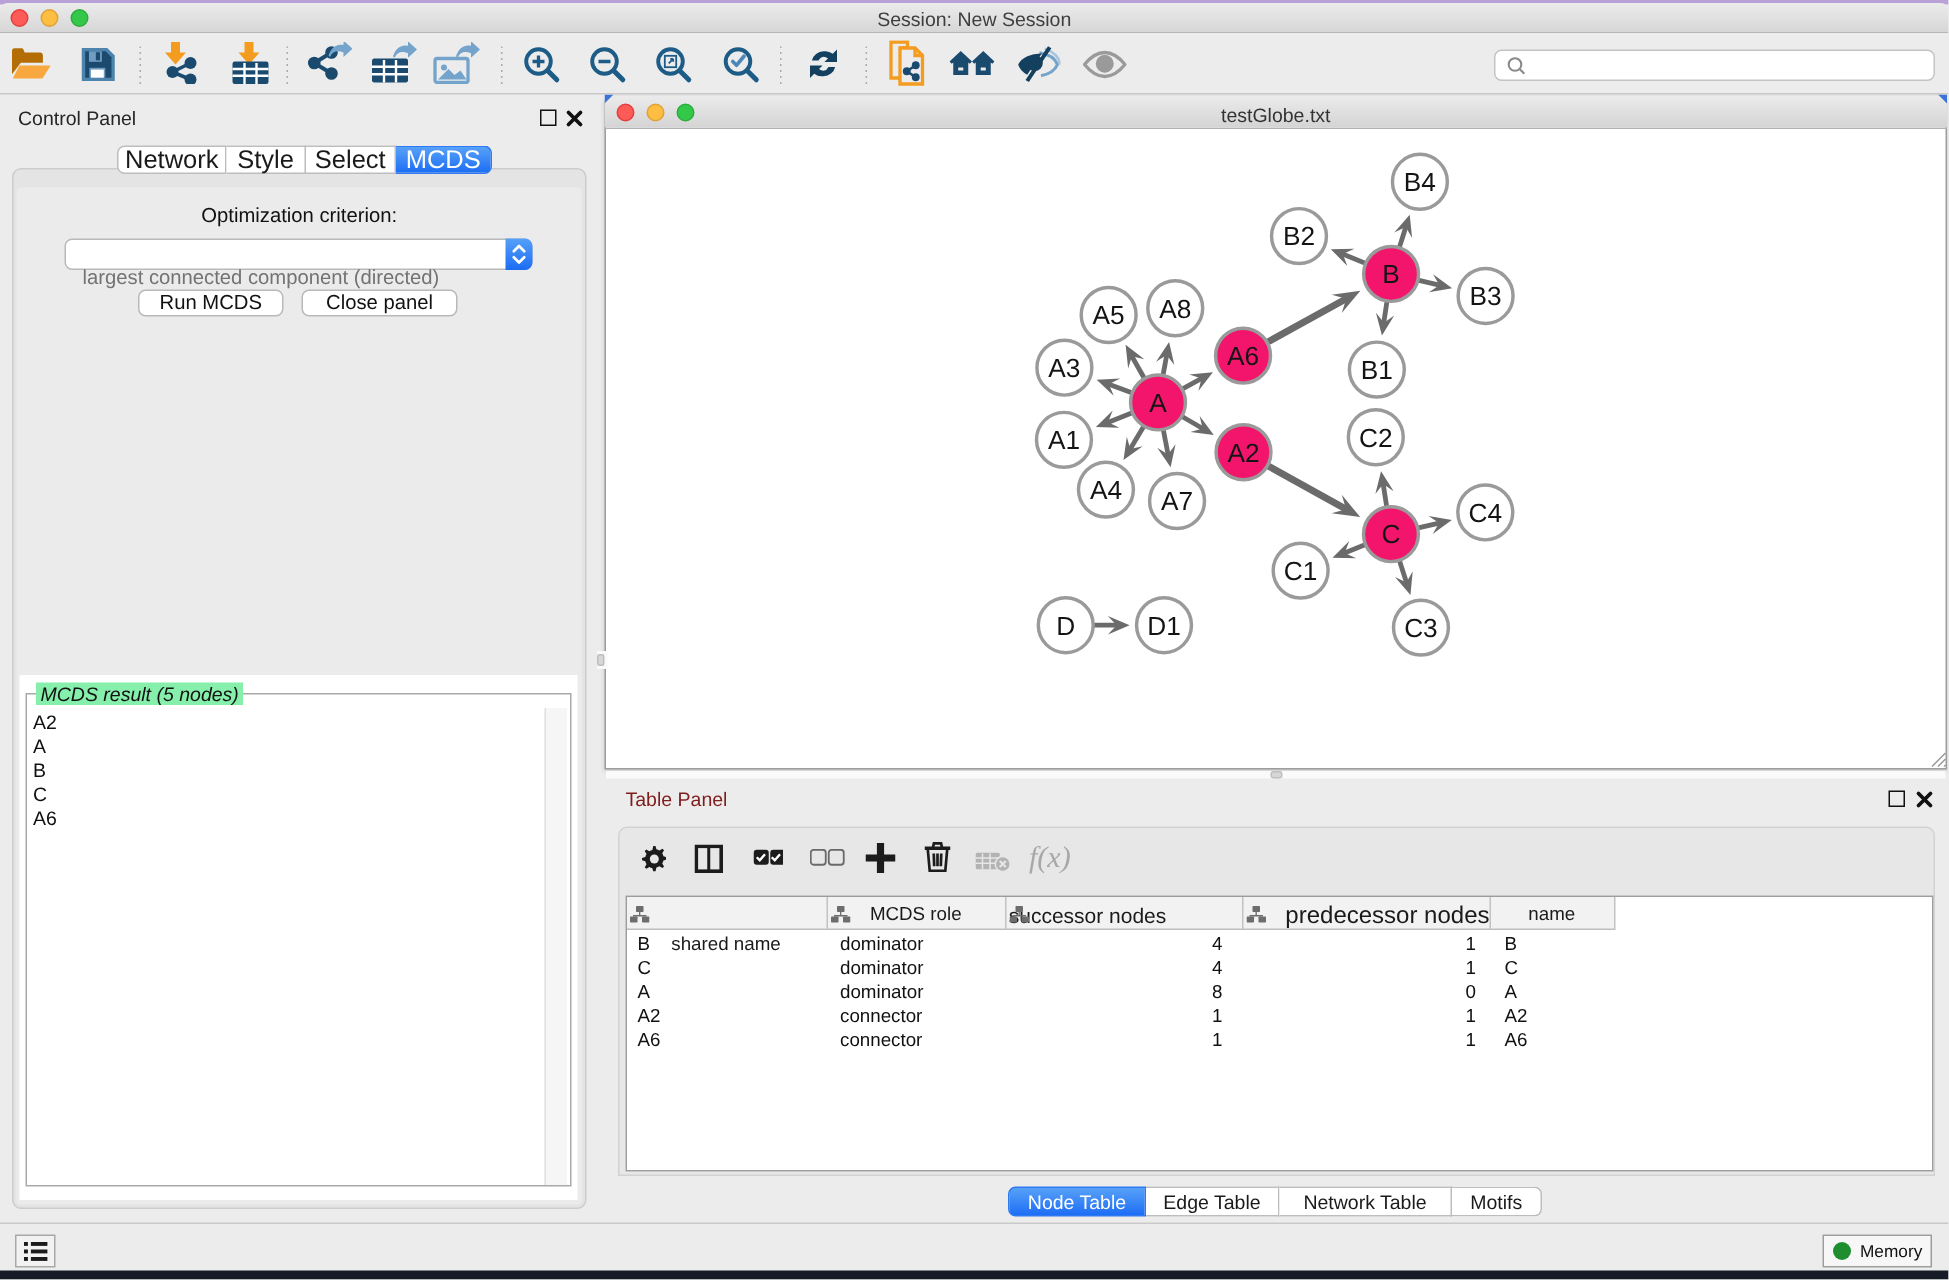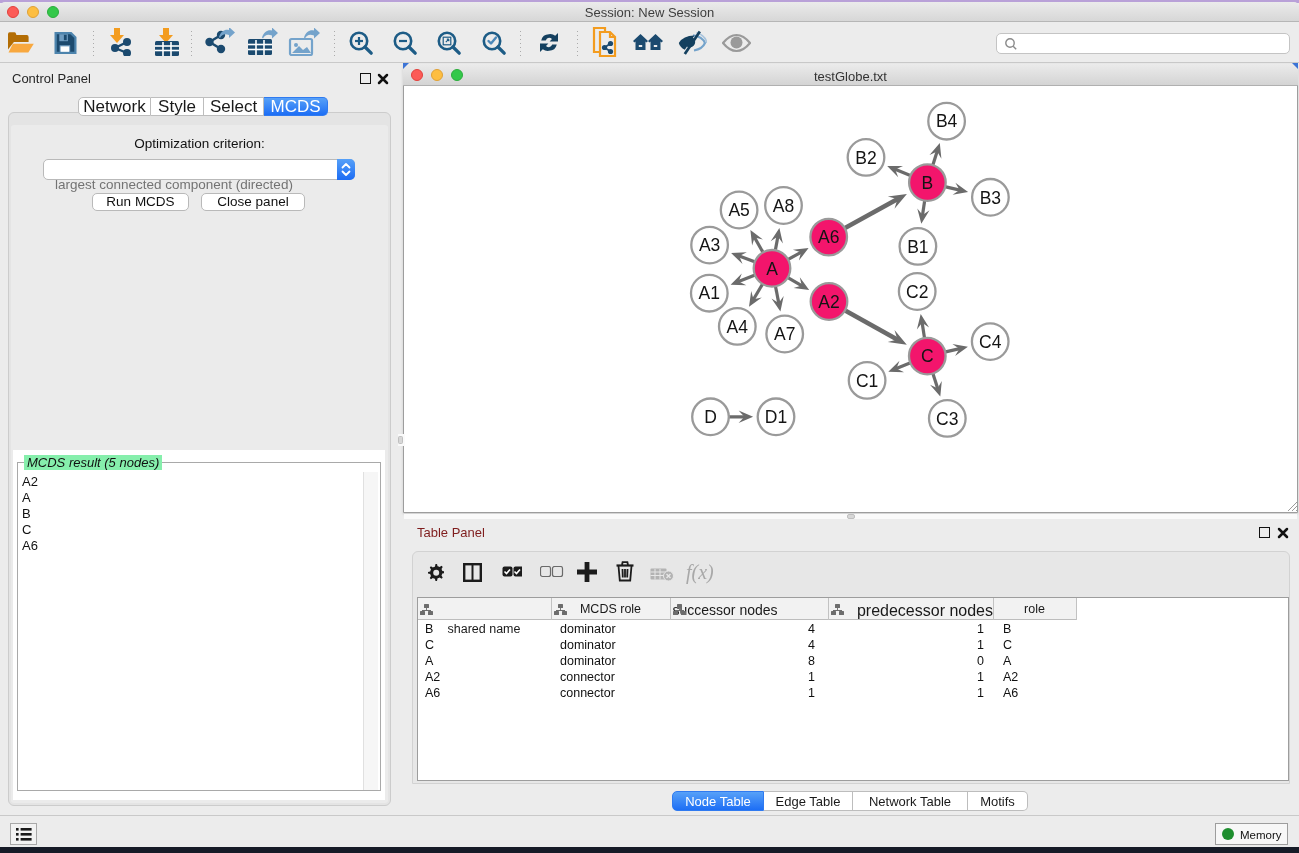--- a/index.html
+++ b/index.html
@@ -386,21 +386,21 @@
 <div class="abs" style="left:993px;top:598px;width:1px;height:22px;background:#c2c2c2;"></div>
 <div class="abs" style="left:828px;top:602px;width:165px;text-align:right;font-size:16px;color:#1a1a1a;">predecessor nodes</div>
 <svg class="abs" style="left:831px;top:603px;" width="13" height="13">
     <g fill="#6d6d6d">
       <rect x="4" y="1" width="5" height="4" rx="0.5"></rect>
       <rect x="0" y="8" width="5" height="4" rx="0.5"></rect>
       <rect x="8" y="8" width="5" height="4" rx="0.5"></rect>
       <path d="M6 5 L6.9 5 L6.9 7 L11 7 L11 8 L2 8 L2 7 L6 7 Z"></path>
     </g>
   </svg>
-<div class="abs" style="left:993px;top:602px;width:83px;text-align:center;font-size:12.5px;color:#1a1a1a;">role</div>
+<div class="abs" style="left:993px;top:602px;width:83px;text-align:center;font-size:12.5px;color:#1a1a1a;">name</div>
 <div class="abs" style="left:1076px;top:598px;width:1px;height:22px;background:#c2c2c2;"></div>
 <div class="abs" style="left:425px;top:622px;font-size:12.5px;color:#111;">B</div>
 <div class="abs" style="left:560px;top:622px;font-size:12.5px;color:#111;">dominator</div>
 <div class="abs" style="left:715px;top:622px;width:100px;text-align:right;font-size:12.5px;color:#111;">4</div>
 <div class="abs" style="left:884px;top:622px;width:100px;text-align:right;font-size:12.5px;color:#111;">1</div>
 <div class="abs" style="left:1003px;top:622px;font-size:12.5px;color:#111;">B</div>
 <div class="abs" style="left:425px;top:638px;font-size:12.5px;color:#111;">C</div>
 <div class="abs" style="left:560px;top:638px;font-size:12.5px;color:#111;">dominator</div>
 <div class="abs" style="left:715px;top:638px;width:100px;text-align:right;font-size:12.5px;color:#111;">4</div>
 <div class="abs" style="left:884px;top:638px;width:100px;text-align:right;font-size:12.5px;color:#111;">1</div>

